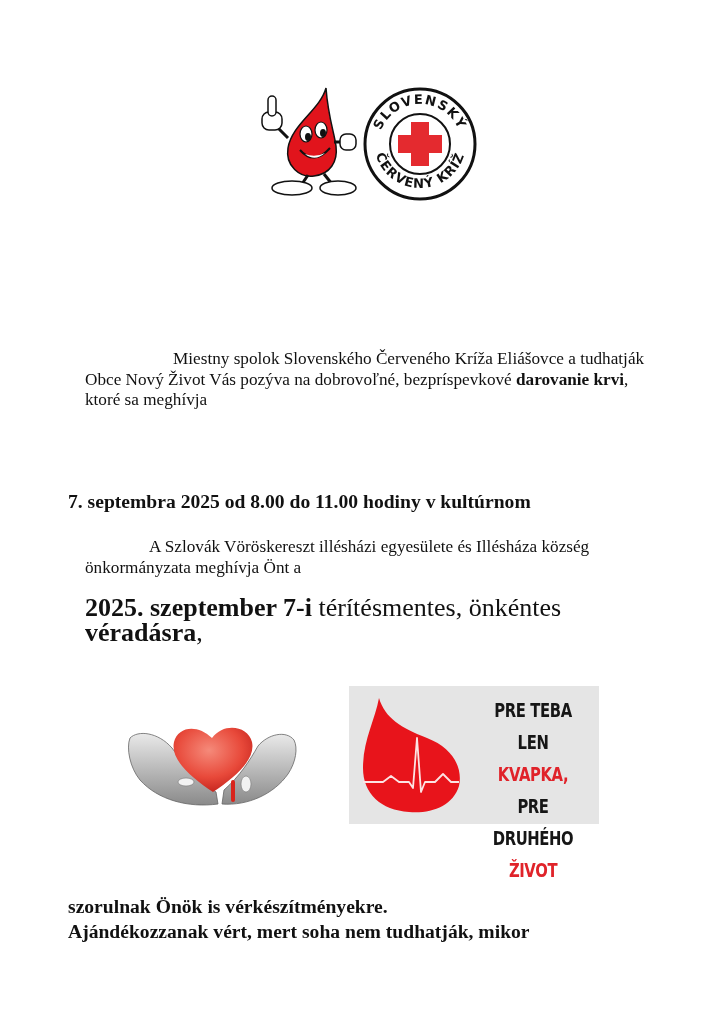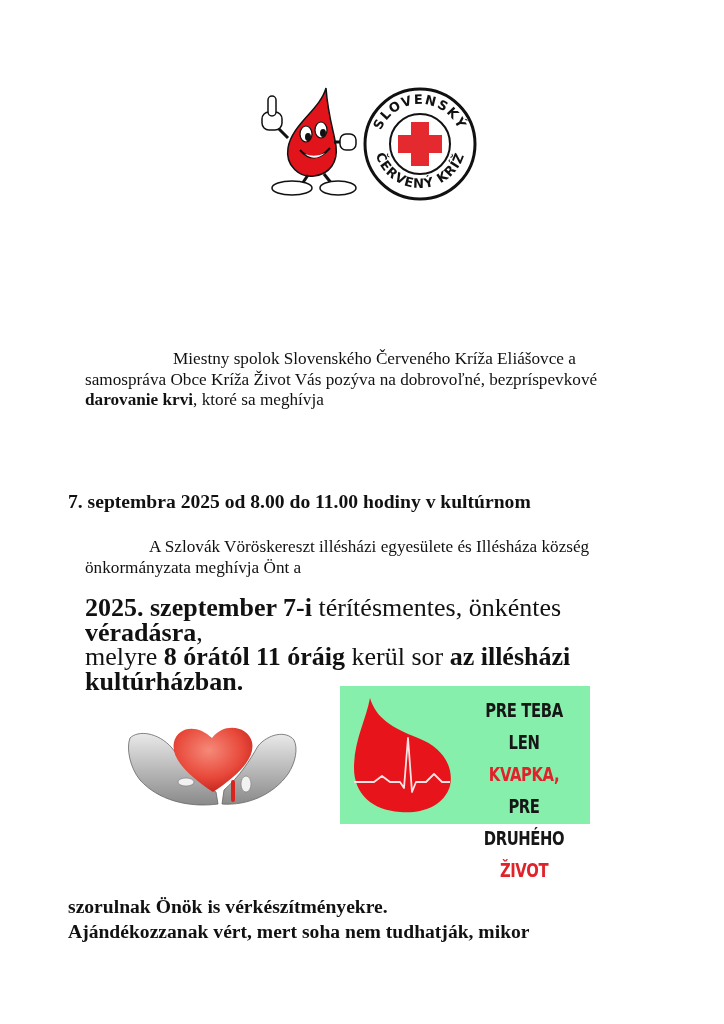--- a/index.html
+++ b/index.html
@@ -22,21 +22,21 @@
   #sk-date { top: 443px; }
 
   #p2 { top: 537px; }
   #p2 .indent { display: inline-block; width: 64px; }
 
   #p3 { top: 596px; font-size: 26px; line-height: 24.5px; width: 600px; }
   #p3 b { font-weight: bold; }
 
   
   #hands-img { left: 128px; top: 718px; width: 170px; height: 92px; }
-  #slogan-panel { left: 340px; top: 686px; width: 250px; height: 138px; background: #86efac; }
+  #slogan-panel { left: 349px; top: 686px; width: 250px; height: 138px; background: #e5e5e5; }
   #slogan-drop { position: absolute; left: 12px; top: 12px; width: 102px; height: 116px; }
   #slogan-text { position: absolute; left: 118px; top: 8px; width: 132px; text-align: center;
                  font-family: "DejaVu Sans", "Liberation Sans", sans-serif; font-weight: bold;
                  font-size: 19px; line-height: 32px; letter-spacing: -0.5px;
                  transform: scaleX(0.78); transform-origin: center top; }
   #slogan-text .blk { color: #161616; display: block; }
   #slogan-text .red { color: #e0232a; display: block; }
 
   #hu-closing { top: 849px; font-size: 19.6px; line-height: 24.5px; }
 </style>
@@ -90,31 +90,30 @@
     </g>
     <text font-family="DejaVu Sans, sans-serif" font-weight="bold" font-size="13" fill="#111" letter-spacing="1.5">
       <textPath href="#arcTop" startOffset="50%" text-anchor="middle">SLOVENSKÝ</textPath>
     </text>
     <text font-family="DejaVu Sans, sans-serif" font-weight="bold" font-size="13" fill="#111" letter-spacing="1">
       <textPath href="#arcBot" startOffset="50%" text-anchor="middle">ČERVENÝ KRÍŽ</textPath>
     </text>
   </svg>
 </div>
 
-<div id="p1" class="p"><span class="indent"></span><span>Miestny spolok Slovenského Červeného Kríža Eliášovce a samospráva Obce Kríža Život Vás pozýva na dobrovoľné, bezpríspevkové </span><b>darovanie krvi</b><span>, ktoré sa meghívja</span></div>
+<div id="p1" class="p"><span class="indent"></span><span>Miestny spolok Slovenského Červeného Kríža Eliášovce a tudhatják Obce Nový Život Vás pozýva na dobrovoľné, bezpríspevkové </span><b>darovanie krvi</b><span>, ktoré sa meghívja</span></div>
 
 <div id="sk-date" class="bold-center">
   <div>7. septembra 2025 od 8.00 do 11.00 hodiny v kultúrnom</div>
 </div>
 
 <div id="p2" class="p"><span class="indent"></span><span>A Szlovák Vöröskereszt illésházi egyesülete és Illésháza község önkormányzata meghívja Önt a</span></div>
 
 <div id="p3" class="p">
   <div><b>2025. szeptember 7-i</b><span> térítésmentes, önkéntes </span><b>véradásra</b><span>,</span></div>
-  <div><span>melyre </span><b>8 órától 11 óráig</b><span> kerül sor </span><b>az illésházi kultúrházban.</b></div>
 </div>
 
 <div id="hands-img" class="abs">
   <svg width="170" height="92" viewBox="0 0 170 92">
     <defs>
       <linearGradient id="handG" x1="0" y1="0" x2="0" y2="1">
         <stop offset="0" stop-color="#e9e9e9"></stop>
         <stop offset="1" stop-color="#8a8a8a"></stop>
       </linearGradient>
       <radialGradient id="heartG" cx="0.45" cy="0.35" r="0.7">

